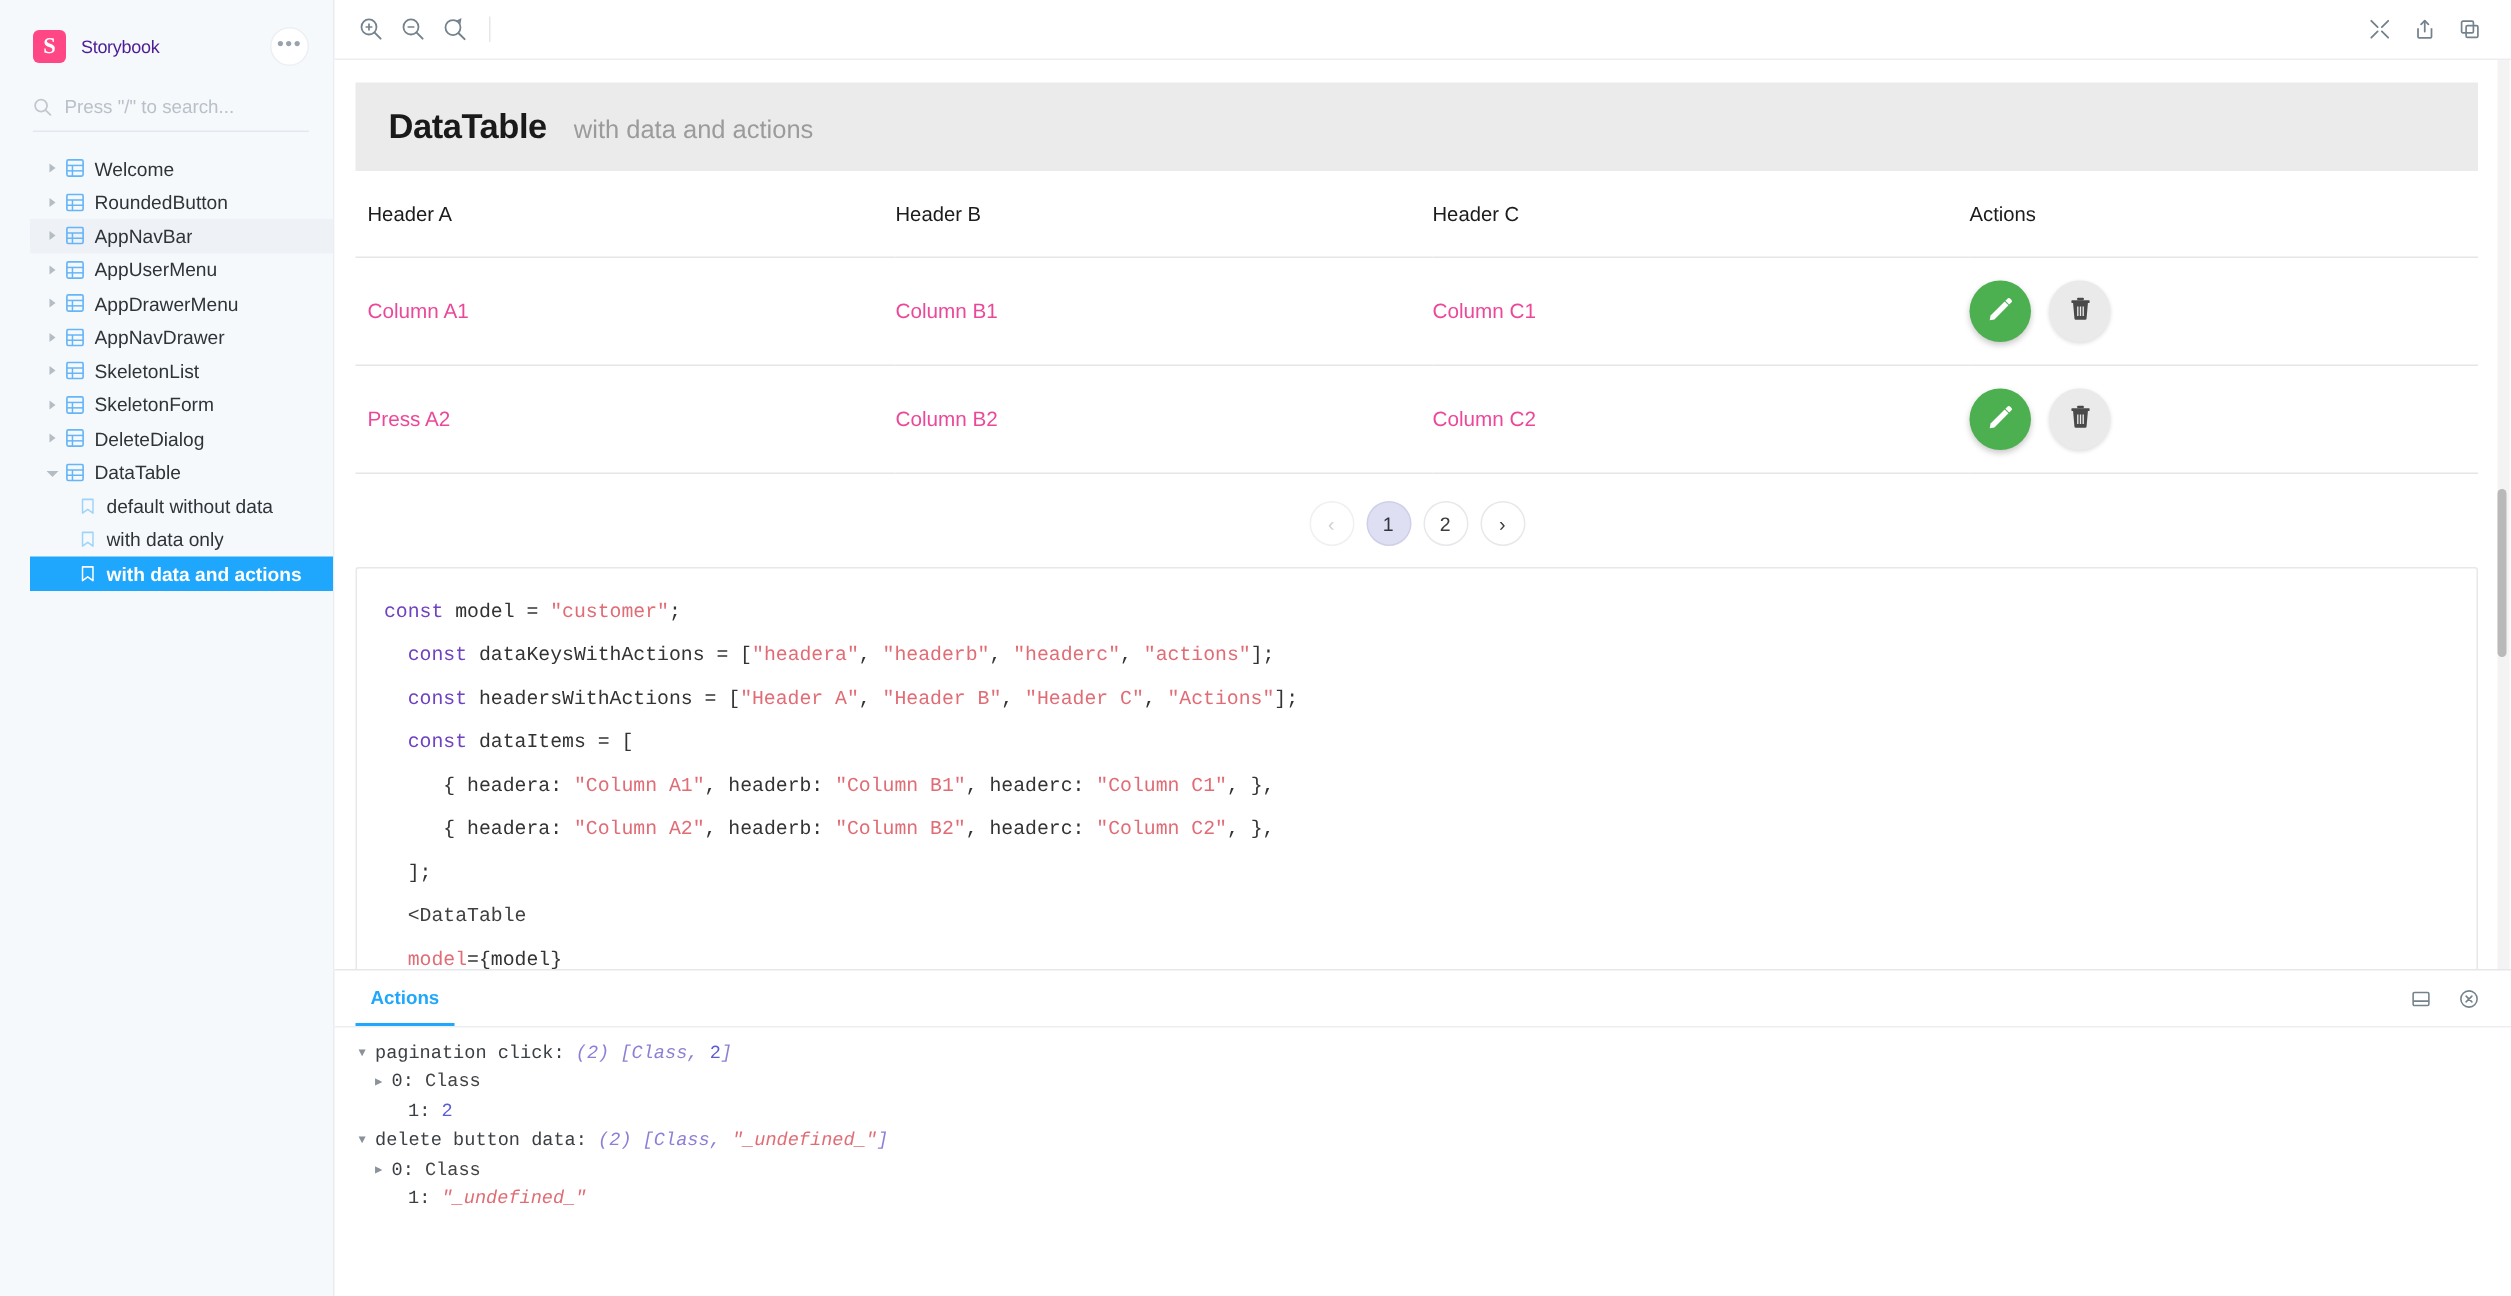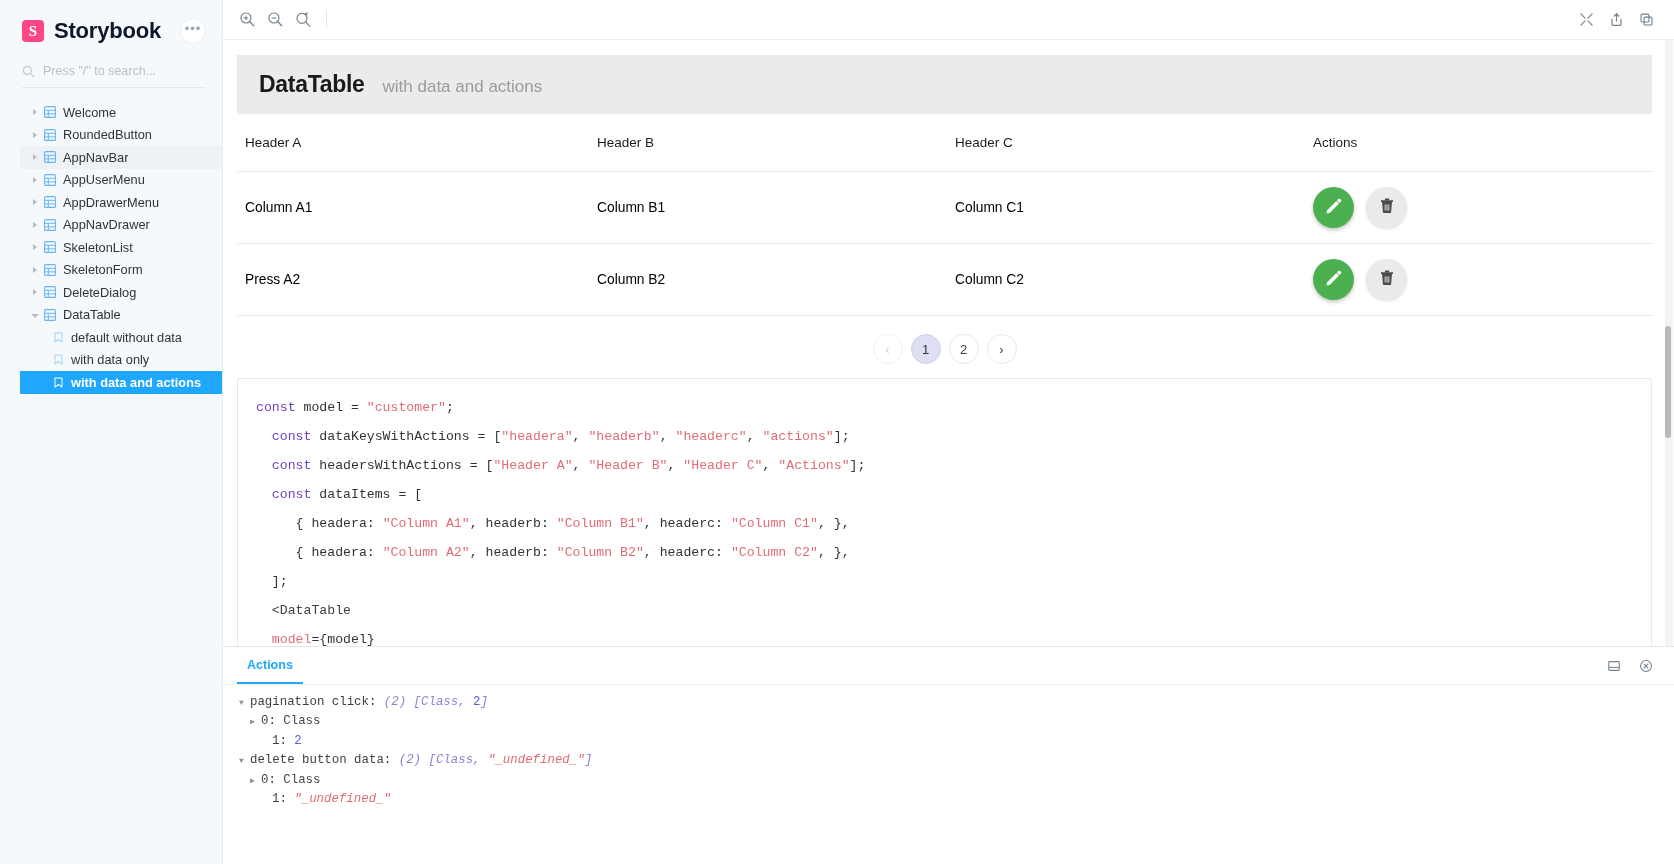--- a/index.html
+++ b/index.html
@@ -21,21 +21,21 @@
     padding: 0; position: relative;
   }
   .sb-brand { display: flex; align-items: center; padding: 18px 16px 8px 22px; }
   .sb-logo {
     width: 22px; height: 22px; border-radius: 4px;
     background: #FF4785; color: #fff;
     font-size: 15px; font-weight: bold; font-family: "Liberation Serif", serif;
     display: flex; align-items: center; justify-content: center;
     flex: 0 0 22px; line-height: 1;
   }
-  .sb-title { font-size: 22px; font-weight: bold; color: #0f172a; margin-left: 10px; letter-spacing: -0.2px; }
+  .sb-title { font-size: 12px; font-weight: normal; color: #4c1d95; margin-left: 10px; letter-spacing: -0.2px; }
   .sb-menu-btn {
     margin-left: auto; width: 26px; height: 26px; border-radius: 50%;
     background: #ffffff; border: 1px solid #eceff3;
     display: flex; align-items: center; justify-content: center;
     color: #9aa3ad; font-size: 13px; line-height: 1; cursor: pointer;
     letter-spacing: 1px; padding-bottom: 5px;
   }
   .sb-search {
     margin: 8px 16px 0 22px; padding: 4px 0 9px 0;
     border-bottom: 1px solid #e3e8ee;
@@ -83,21 +83,21 @@
   }
   .sh-comp { font-size: 23px; font-weight: bold; color: #1a1a1a; letter-spacing: -0.3px; }
   .sh-story { font-size: 17px; color: #9b9b9b; margin-left: 18px; }
 
   table.dt { width: calc(100% - 28px); margin: 0 14px; border-collapse: collapse; table-layout: fixed; }
   table.dt th {
     text-align: left; font-size: 13.5px; font-weight: normal; color: #1c1c1c;
     padding: 21px 0 21px 0; border-bottom: 1px solid #e6e6e6;
   }
   table.dt td {
-    font-size: 13.8px; color: #000000; padding: 15px 0;
+    font-size: 13.8px; color: #ec4899; padding: 15px 0;
     border-bottom: 1px solid #e6e6e6; height: 52px;
   }
   .col-a { width: 360px; padding-left: 8px !important; }
   .col-b { width: 358px; }
   .col-c { width: 358px; }
   .col-act { }
   .cell-actions { display: flex; align-items: center; gap: 12px; }
   .fab {
     width: 41px; height: 41px; border-radius: 50%;
     display: flex; align-items: center; justify-content: center;

